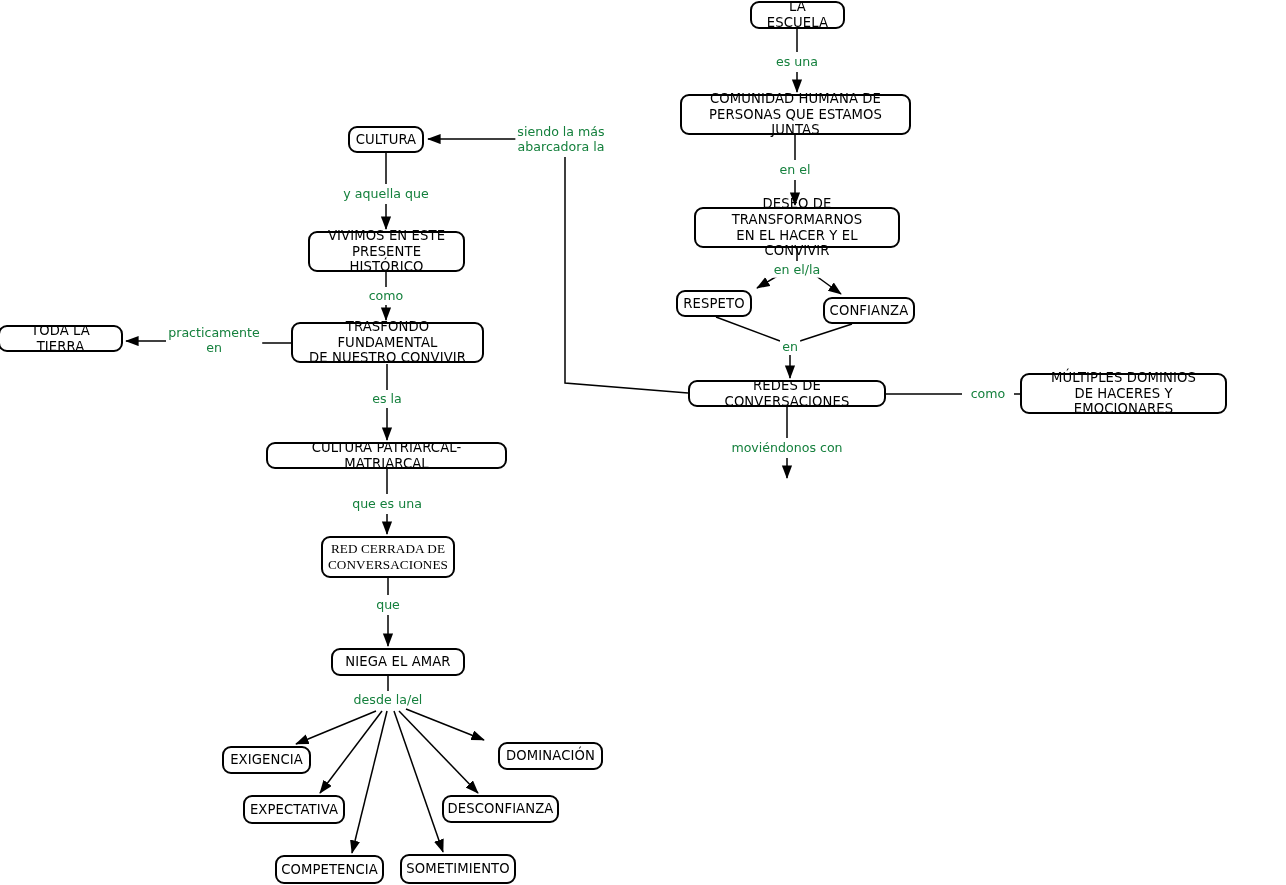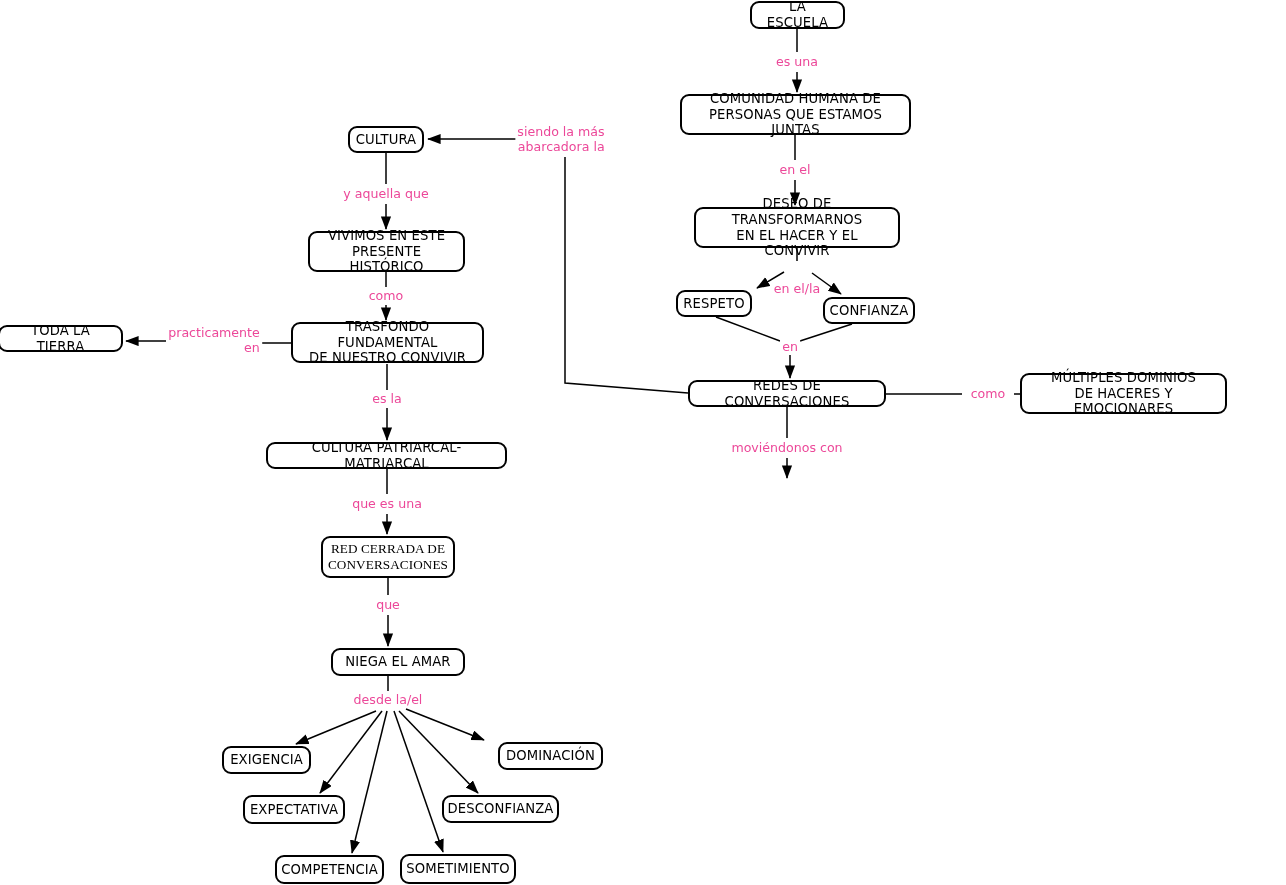--- a/index.html
+++ b/index.html
@@ -35,24 +35,24 @@
     justify-content: center;
     text-align: center;
     line-height: 1.18;
     font-size: 13.2px;
     letter-spacing: 0.1px;
     white-space: pre-line;
     padding: 0 7px;
   }
   .link-label {
     position: absolute;
-    color: #ec4899;
+    color: #15803d;
     font-size: 12.6px;
     line-height: 1.16;
-    text-align: right;
+    text-align: center;
     white-space: pre-line;
     transform: translate(-50%, -50%);
     background: #ffffff;
     padding: 0 2px;
   }
 </style>
 </head>
 <body>
 
 <div id="canvas">
@@ -139,21 +139,21 @@
 
   <div class="node" style="left:222px;top:746px;width:89px;height:28px;">EXIGENCIA</div>
   <div class="node" style="left:243px;top:795px;width:102px;height:29px;">EXPECTATIVA</div>
   <div class="node" style="left:275px;top:855px;width:109px;height:29px;">COMPETENCIA</div>
   <div class="node" style="left:400px;top:854px;width:116px;height:30px;">SOMETIMIENTO</div>
   <div class="node" style="left:442px;top:795px;width:117px;height:28px;">DESCONFIANZA</div>
   <div class="node" style="left:498px;top:742px;width:105px;height:28px;">DOMINACIÓN</div>
 
   <div class="link-label" style="left:797px;top:62px;">es una</div>
   <div class="link-label" style="left:795px;top:170px;">en el</div>
-  <div class="link-label" style="left:797px;top:270px;margin-top:19px;">en el/la</div>
+  <div class="link-label" style="left:797px;top:270px;">en el/la</div>
   <div class="link-label" style="left:790px;top:347px;">en</div>
   <div class="link-label" style="left:988px;top:394px;">como</div>
   <div class="link-label" style="left:787px;top:448px;">moviéndonos con</div>
   <div class="link-label" style="left:561px;top:140px;">siendo la más
 abarcadora la</div>
   <div class="link-label" style="left:386px;top:194px;">y aquella que</div>
   <div class="link-label" style="left:386px;top:296px;">como</div>
   <div class="link-label" style="left:214px;top:341px;">practicamente
 en</div>
   <div class="link-label" style="left:387px;top:399px;">es la</div>

